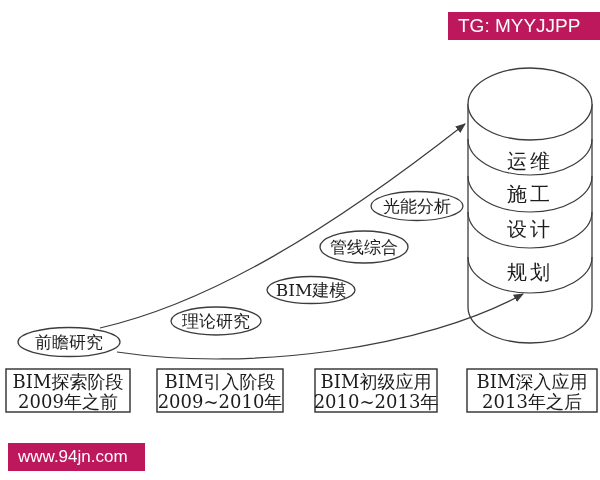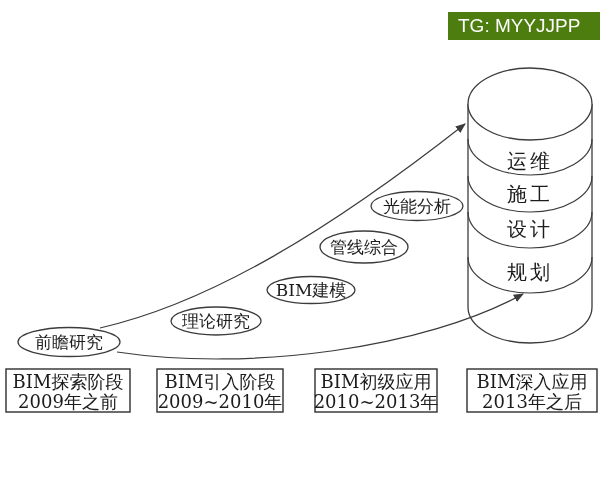--- a/index.html
+++ b/index.html
@@ -29,21 +29,21 @@
     dominant-baseline: central;
   }
   .cyl-label    { font-size: 20px; letter-spacing: 3px; }
   .bubble-label { font-size: 17px; }
   .box-line     { font-size: 18px; }
 
   .badge {
     position: absolute;
     height: 28px;
     line-height: 28px;
-    background: #4d7c0f;
+    background: #be185d;
     color: #fdfdfd;
     font-family: "Liberation Sans", "DejaVu Sans", sans-serif;
     white-space: nowrap;
     overflow: hidden;
   }
   .badge-tg {
     left: 448px; top: 12px; width: 152px;
     font-size: 19px; padding-left: 10px; box-sizing: border-box;
   }
   .badge-watermark {
@@ -122,14 +122,15 @@
       </g>
       <g>
         <rect class="box" x="467" y="369" width="130" height="43"></rect>
         <text class="box-line" x="532" y="381">BIM深入应用</text>
         <text class="box-line" x="532" y="401">2013年之后</text>
       </g>
     </g>
   </svg>
 
   <div class="badge badge-tg">TG: MYYJJPP</div>
+  <div class="badge badge-watermark">www.94jn.com</div>
 
 </div>
 
 </body></html>

